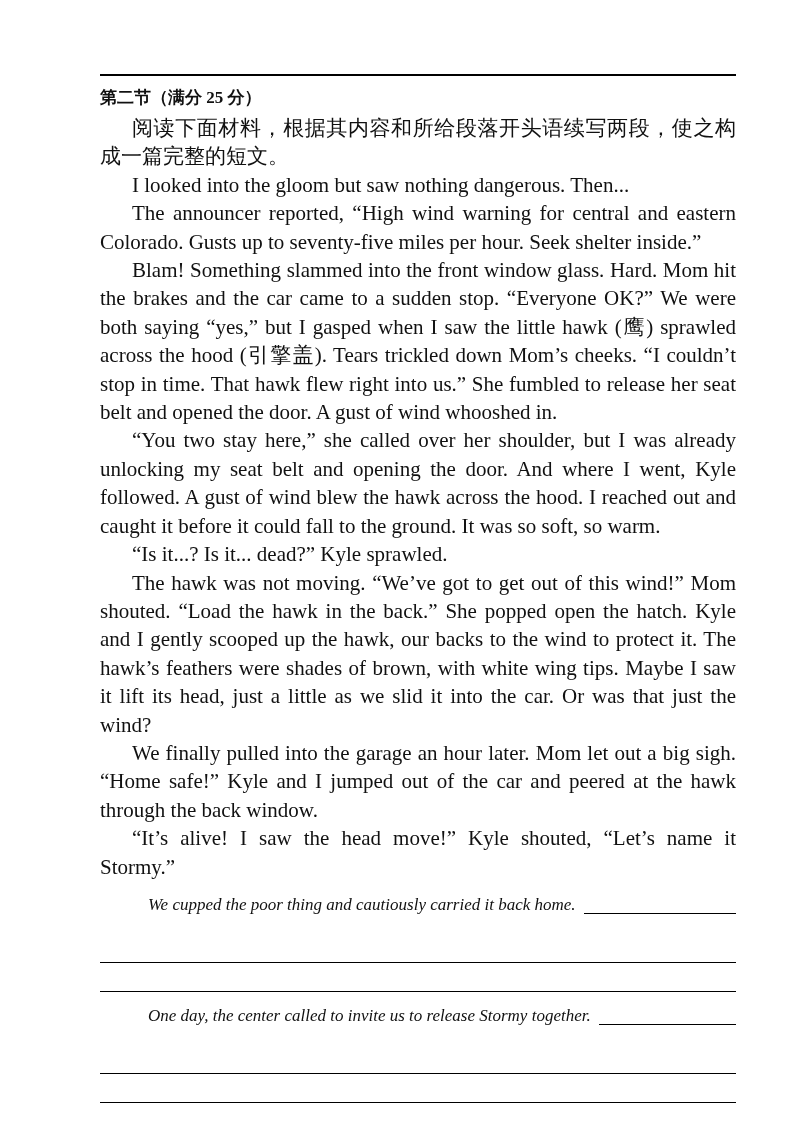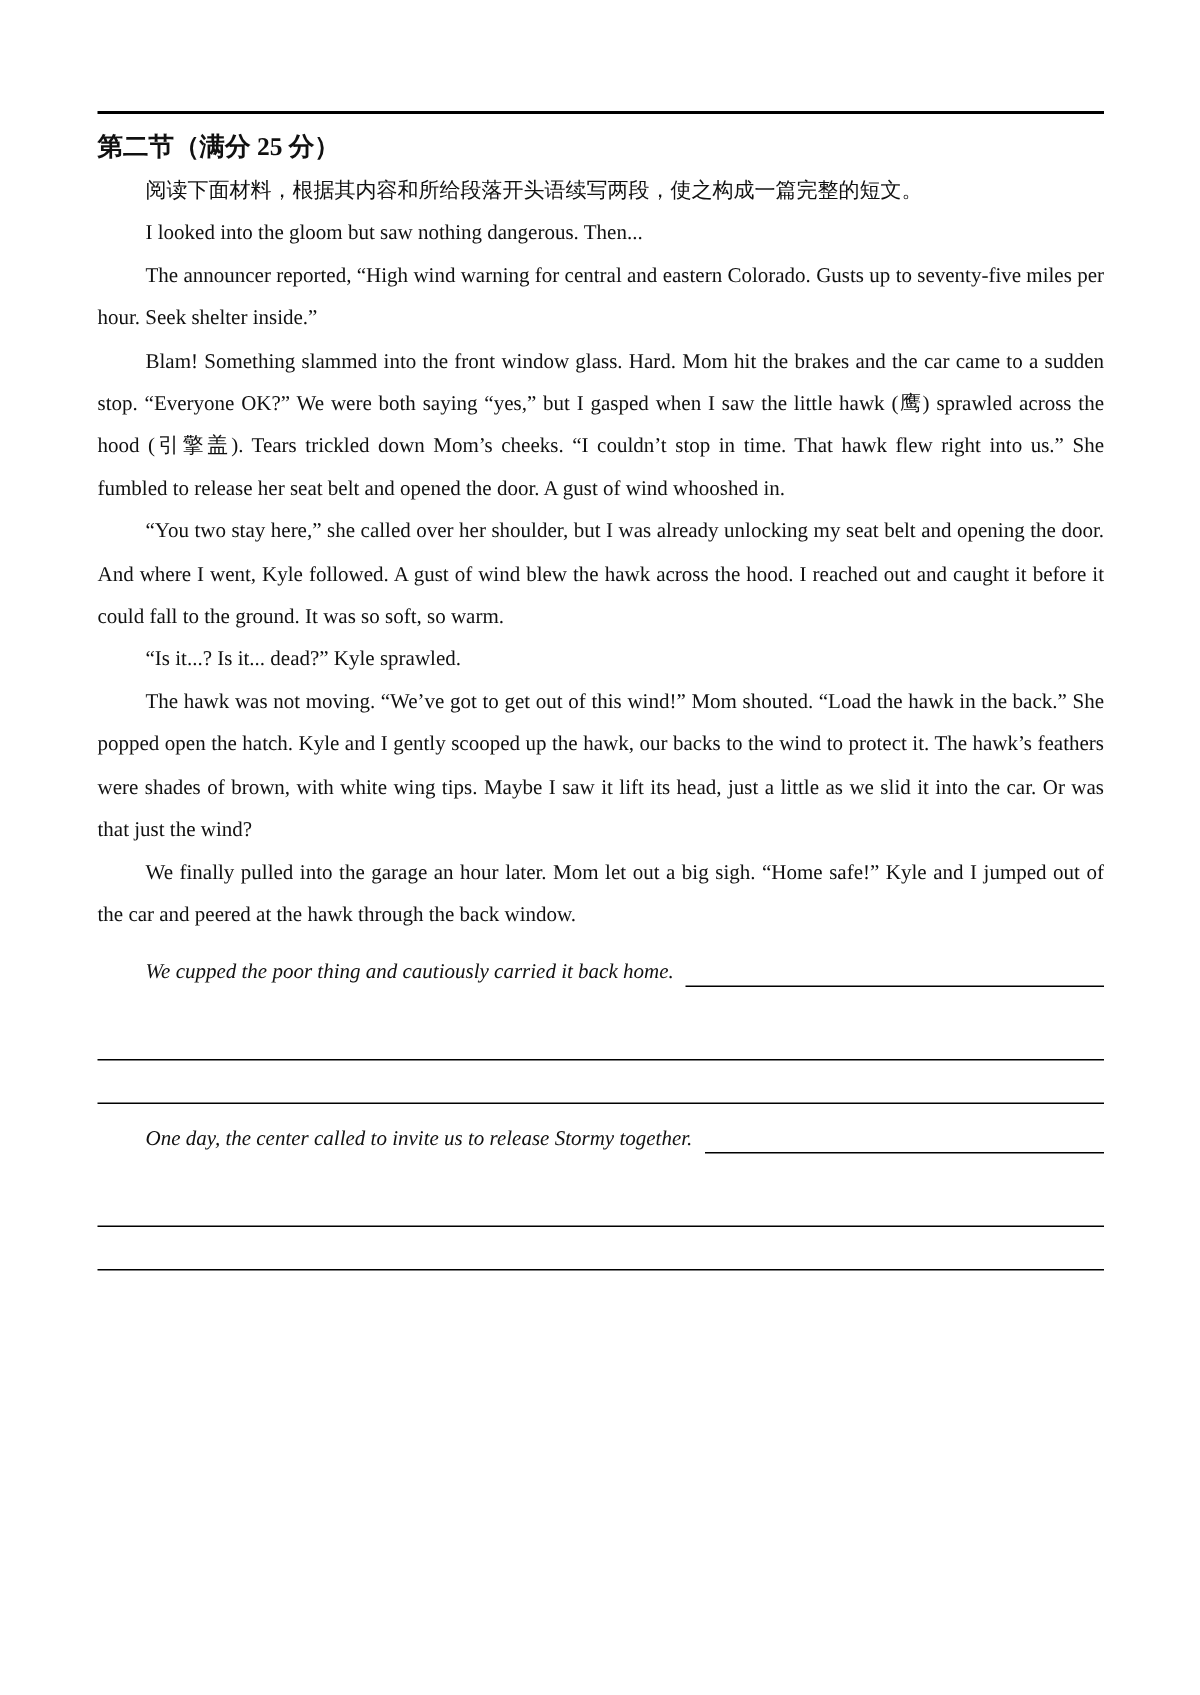--- a/index.html
+++ b/index.html
@@ -6,52 +6,52 @@
   html, body { margin: 0; padding: 0; }
   body {
     width: 800px;
     height: 1130px;
     background: #ffffff;
     color: #111111;
     font-family: "Liberation Serif", "DejaVu Serif", serif;
     overflow: hidden;
   }
   .page {
-    padding: 74px 64px 0 65px;
+    padding: 74px 64px 0 100px;
   }
   .top-rule {
     border-top: 2.5px solid #000000;
     height: 0;
     margin-bottom: 8px;
   }
   .section-title {
     font-size: 17px;
     font-weight: bold;
     line-height: 28px;
     margin: 0 0 2px 0;
   }
   .para {
     margin: 0;
-    font-size: 14px;
+    font-size: 21px;
     line-height: 28.4px;
     text-align: justify;
     text-indent: 32px;
   }
   .continuation { margin-top: 6px; }
   .prompt-row {
     display: flex;
     align-items: flex-end;
     height: 30px;
     margin-top: 8px;
   }
   .prompt-text {
     font-style: italic;
-    font-size: 14px;
+    font-size: 17px;
     line-height: 28.4px;
-    margin-left: 32px;
+    margin-left: 48px;
     white-space: nowrap;
   }
   .fill-line {
     flex: 1;
     border-bottom: 1.3px solid #000000;
     margin: 0 0 5px 8px;
     height: 0;
     align-self: flex-end;
   }
   .answer-row {
@@ -72,20 +72,21 @@
 
   <p class="para">阅读下面材料，根据其内容和所给段落开头语续写两段，使之构成一篇完整的短文。</p>
 
   <p class="para">I looked into the gloom but saw nothing dangerous. Then...</p>
   <p class="para">The announcer reported, “High wind warning for central and eastern Colorado. Gusts up to seventy-five miles per hour. Seek shelter inside.”</p>
   <p class="para">Blam! Something slammed into the front window glass. Hard. Mom hit the brakes and the car came to a sudden stop. “Everyone OK?” We were both saying “yes,” but I gasped when I saw the little hawk (鹰) sprawled across the hood (引擎盖). Tears trickled down Mom’s cheeks. “I couldn’t stop in time. That hawk flew right into us.” She fumbled to release her seat belt and opened the door. A gust of wind whooshed in.</p>
   <p class="para">“You two stay here,” she called over her shoulder, but I was already unlocking my seat belt and opening the door. And where I went, Kyle followed. A gust of wind blew the hawk across the hood. I reached out and caught it before it could fall to the ground. It was so soft, so warm.</p>
   <p class="para">“Is it...? Is it... dead?” Kyle sprawled.</p>
   <p class="para">The hawk was not moving. “We’ve got to get out of this wind!” Mom shouted. “Load the hawk in the back.” She popped open the hatch. Kyle and I gently scooped up the hawk, our backs to the wind to protect it. The hawk’s feathers were shades of brown, with white wing tips. Maybe I saw it lift its head, just a little as we slid it into the car. Or was that just the wind?</p>
   <p class="para">We finally pulled into the garage an hour later. Mom let out a big sigh. “Home safe!” Kyle and I jumped out of the car and peered at the hawk through the back window.</p>
+  <p class="para">“It’s alive! I saw the head move!” Kyle shouted, “Let’s name it Stormy.”</p>
 
   <div class="continuation">
 
     <div class="prompt-row">
       <span class="prompt-text">We cupped the poor thing and cautiously carried it back home.</span>
       <span class="fill-line"></span>
     </div>
     <div class="answer-row first"></div>
     <div class="answer-row next"></div>
 

